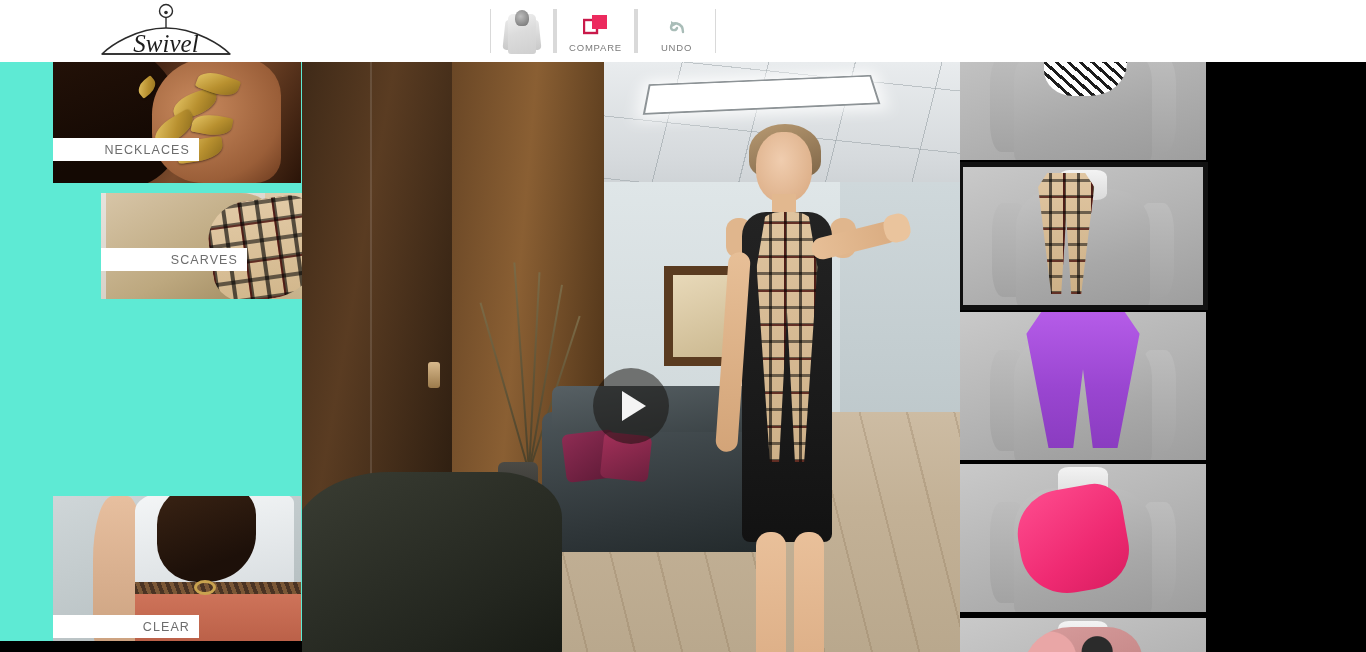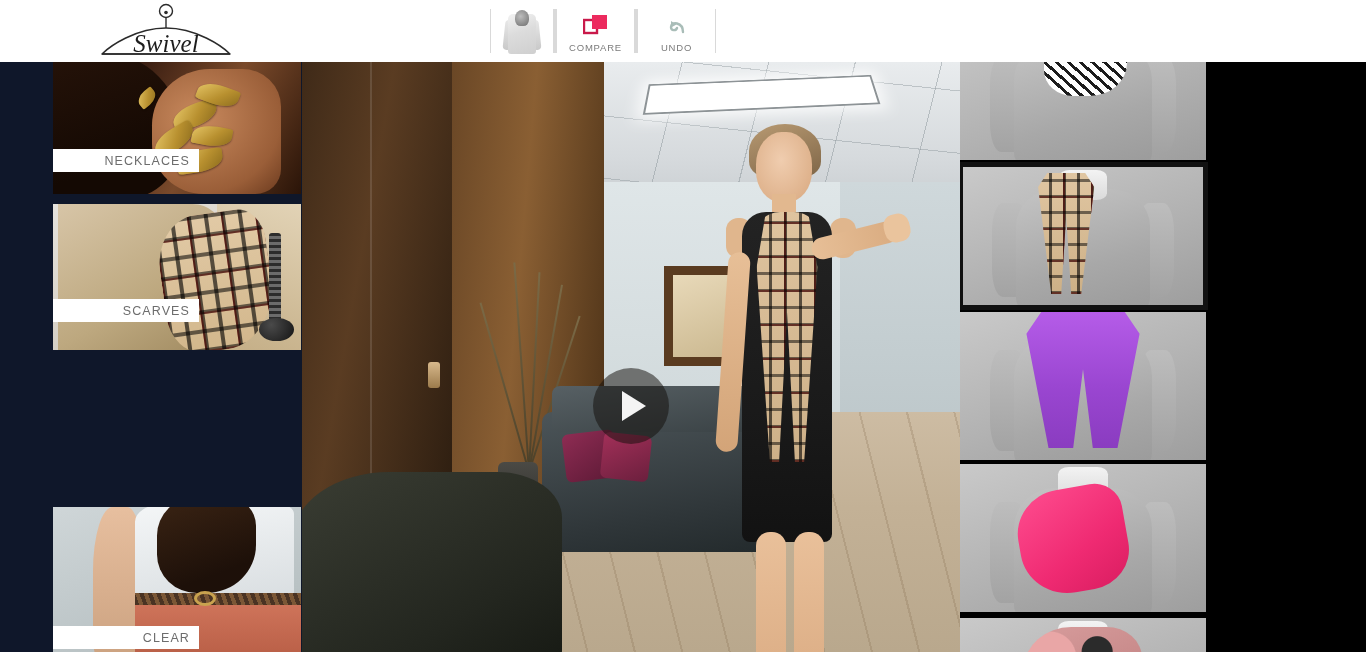--- a/index.html
+++ b/index.html
@@ -57,22 +57,22 @@
   }
   .avatar-thumb .sleeveL, .avatar-thumb .sleeveR {
     position: absolute; top: 14px; width: 8px; height: 30px;
     background: linear-gradient(180deg,#e8e8e8,#c9c9c9); border-radius: 4px;
   }
   .avatar-thumb .sleeveL { left: 2px; transform: rotate(6deg); }
   .avatar-thumb .sleeveR { right: 2px; transform: rotate(-6deg); }
 
   
   .left-rail {
-    position: absolute; left: 0; top: 62px; width: 302px; height: 590px;
-    background: #0f172a; z-index: 20; overflow: hidden;
+    position: absolute; left: 0; top: 51px; width: 302px; height: 590px;
+    background: #5eead4; z-index: 20; overflow: hidden;
   }
   .cat-card {
     position: absolute; left: 53px; width: 248px; overflow: hidden;
     cursor: pointer;
   }
   .cat-photo { position: absolute; inset: 0; overflow: hidden; }
   .cat-label {
     position: absolute; left: 0; width: 146px; height: 23px;
     background: #ffffff;
     display: flex; align-items: center; justify-content: flex-end;
@@ -512,21 +512,21 @@
         <div class="leaf" style="left:40%;top:52%;width:44px;height:21px;transform:rotate(-30deg)"></div>
         <div class="leaf" style="left:56%;top:50%;width:40px;height:20px;transform:rotate(10deg)"></div>
         <div class="leaf" style="left:50%;top:68%;width:46px;height:22px;transform:rotate(-8deg)"></div>
         <div class="leaf" style="left:34%;top:24%;width:20px;height:14px;transform:rotate(-40deg)"></div>
       </div>
       <div class="cat-label" style="bottom:22px;">
         <span>NECKLACES</span>
       </div>
     </div>
 
-    <div class="cat-card" style="top:142px;height:146px;">
+    <div class="cat-card" style="top:142px;height:106px;margin-left:48px;">
       <div class="cat-photo ph-scarf">
         <div class="coat"></div>
           <div class="coat2"></div>
         <div class="burberry"></div>
         <div class="bagstrap"></div>
           <div class="bag"></div>
       </div>
       <div class="cat-label" style="bottom:28px;">
         <span>SCARVES</span>
       </div>

